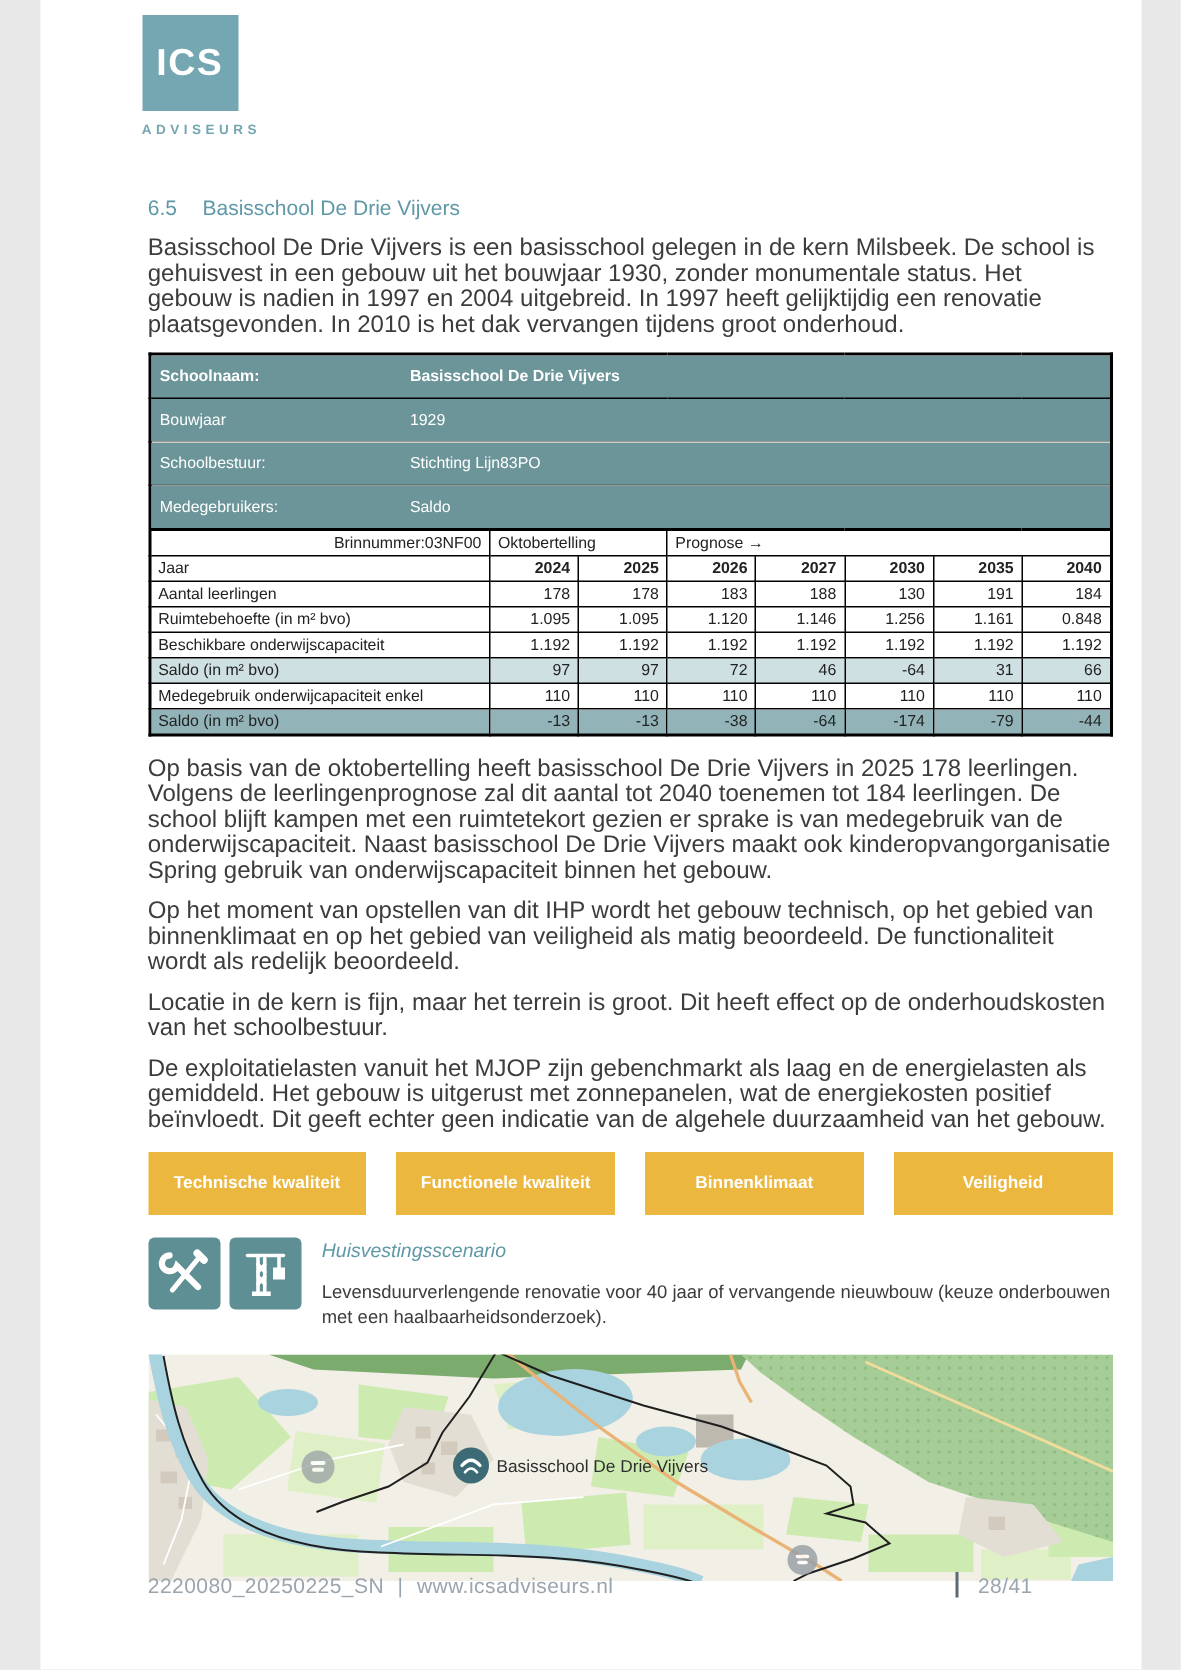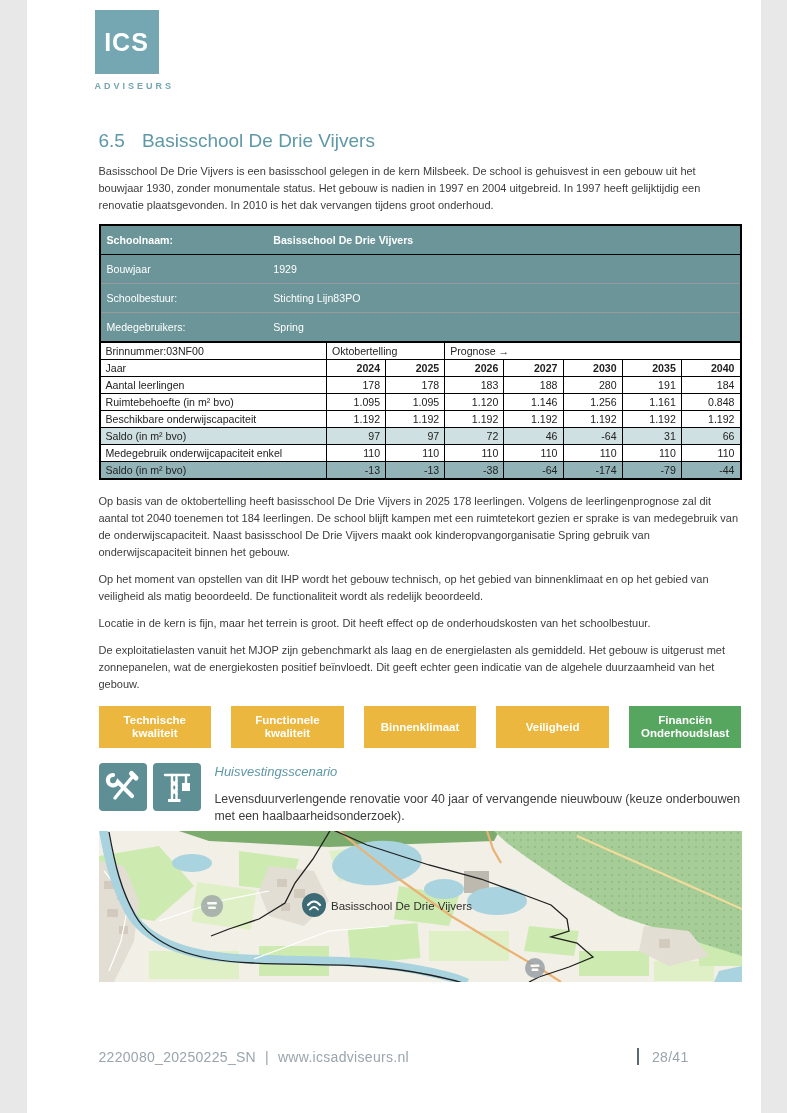--- a/index.html
+++ b/index.html
@@ -16,48 +16,48 @@
 
   
   .logo-block{position:absolute;left:68px;top:10px}
   .logo-square{width:64px;height:64px;background:var(--brand-teal);color:#fff;
     display:flex;align-items:center;justify-content:center;font-weight:bold;
     font-size:25px;letter-spacing:1px}
   .logo-sub{margin-top:7px;color:var(--brand-teal);font-weight:bold;font-size:9px;letter-spacing:3px}
 
   
   .main{position:absolute;left:72px;top:130px;width:643px}
-  h1.heading{color:var(--heading-teal);font-size:19px;font-weight:400;margin-bottom:11px;display:flex;gap:17px}
-  p.para{color:var(--body-text);font-size:11px;line-height:17px;margin-bottom:10px}
+  h1.heading{color:var(--heading-teal);font-size:14px;font-weight:400;margin-bottom:11px;display:flex;gap:17px}
+  p.para{color:var(--body-text);font-size:16px;line-height:17px;margin-bottom:10px}
 
   
   table.school-table{width:100%;border-collapse:collapse;border:2.5px solid #000;table-layout:fixed;margin:2px 0 13px}
   col.c-label{width:35.4%} col.c-year{width:9.2285%}
   .school-table td{font-size:10.6px;line-height:12px;padding:2px 5px;border:1px solid #000;
     border-top-width:1.7px;border-bottom-width:1.7px;color:#222;overflow:hidden;white-space:nowrap}
   tr.info td{background:var(--table-teal);color:#fff;border-left:none;border-right:none;
     border-top:none;border-bottom:1px solid rgba(0,0,0,.4);padding:8px 6px}
   tr.info.first td{font-weight:bold;border-bottom:1.8px solid #000}
   tr.info.last td{border-bottom:2px solid #000}
   .split{display:flex}
   .split .ilabel{width:26.6%;flex:none}
-  .brin-flex{display:flex;justify-content:flex-start}
+  .brin-flex{display:flex;justify-content:flex-end}
   td.rlabel{text-align:left}
   td.num{text-align:right}
   td.year{text-align:right;font-weight:bold}
   tr.saldo-light td{background:var(--saldo-light)}
   tr.saldo-dark td{background:var(--saldo-dark)}
 
   
   .labels-row{display:flex;gap:20px;margin:4px 0 13px}
   .label-block{flex:1;height:42px;display:flex;align-items:center;justify-content:center;
     text-align:center;color:#fff;font-weight:bold;font-size:11.5px;line-height:13px;padding:2px 6px}
 
   
-  .scenario{overflow:visible;min-height:64px;margin-bottom:6px}
+  .scenario{overflow:visible;min-height:64px;margin-bottom:16px}
   .scenario-icons{float:left;display:flex;gap:6px;margin:2px 14px 2px 0}
   .icon-square{width:48px;height:48px;background:var(--icon-teal);border-radius:4px;
     display:flex;align-items:center;justify-content:center}
   .scenario-title{color:var(--heading-teal);font-style:italic;font-size:13px;padding-top:3px}
   .scenario-text{color:var(--body-text);font-size:12.3px;line-height:17px;margin-top:12px}
   .clear{clear:both}
 
   
   .map-wrap{width:643px;height:151px;margin-top:6px}
   .map-wrap svg{display:block;width:100%;height:100%}
@@ -131,21 +131,21 @@
               <div class="split">
                 <span class="ilabel">Schoolbestuur:</span>
                 <span class="ivalue">Stichting Lijn83PO</span>
               </div>
             </td>
           </tr>
           <tr class="info last">
             <td colspan="8">
               <div class="split">
                 <span class="ilabel">Medegebruikers:</span>
-                <span class="ivalue">Spring</span>
+                <span class="ivalue">Saldo</span>
               </div>
             </td>
           </tr>
         </tbody>
       <tbody id="num-body">
         <tr class="brin">
           <td class="rlabel">
             <div class="brin-flex">
               <span>Brinnummer:</span>
               <span>03NF00</span>
@@ -163,21 +163,21 @@
             <td class="year">2030</td>
             <td class="year">2035</td>
             <td class="year">2040</td>
           </tr>
           <tr class="plain">
             <td class="rlabel">Aantal leerlingen</td>
             <td class="num">178</td>
             <td class="num">178</td>
             <td class="num">183</td>
             <td class="num">188</td>
-            <td class="num">280</td>
+            <td class="num">130</td>
             <td class="num">191</td>
             <td class="num">184</td>
           </tr>
           <tr class="plain">
             <td class="rlabel">Ruimtebehoefte (in m² bvo)</td>
             <td class="num">1.095</td>
             <td class="num">1.095</td>
             <td class="num">1.120</td>
             <td class="num">1.146</td>
             <td class="num">1.256</td>
@@ -230,21 +230,20 @@
     <p class="para">Op basis van de oktobertelling heeft basisschool De Drie Vijvers in 2025 178 leerlingen. Volgens de leerlingenprognose zal dit aantal tot 2040 toenemen tot 184 leerlingen. De school blijft kampen met een ruimtetekort gezien er sprake is van medegebruik van de onderwijscapaciteit. Naast basisschool De Drie Vijvers maakt ook kinderopvangorganisatie Spring gebruik van onderwijscapaciteit binnen het gebouw.</p>
     <p class="para">Op het moment van opstellen van dit IHP wordt het gebouw technisch, op het gebied van binnenklimaat en op het gebied van veiligheid als matig beoordeeld. De functionaliteit wordt als redelijk beoordeeld.</p>
     <p class="para">Locatie in de kern is fijn, maar het terrein is groot. Dit heeft effect op de onderhoudskosten van het schoolbestuur.</p>
     <p class="para" style="margin-bottom:13px">De exploitatielasten vanuit het MJOP zijn gebenchmarkt als laag en de energielasten als gemiddeld. Het gebouw is uitgerust met zonnepanelen, wat de energiekosten positief beïnvloedt. Dit geeft echter geen indicatie van de algehele duurzaamheid van het gebouw.</p>
 
     <div class="labels-row" id="labels-row">
         <div class="label-block" style="background: rgb(236, 183, 62);">Technische kwaliteit</div>
         <div class="label-block" style="background: rgb(236, 183, 62);">Functionele kwaliteit</div>
         <div class="label-block" style="background: rgb(236, 183, 62);">Binnenklimaat</div>
         <div class="label-block" style="background: rgb(236, 183, 62);">Veiligheid</div>
-        <div class="label-block" style="background: rgb(87, 166, 95);">Financiën Onderhoudslast</div>
       </div>
 
     <div class="scenario">
       <div class="scenario-icons">
         <div class="icon-square">
           <svg width="36" height="36" viewBox="0 0 36 36">
             <g stroke="#fff" stroke-linecap="round" fill="none">
               <path d="M8,6 a5.2,5.2 0 1 0 5,7 L27,27" stroke-width="4.2"></path>
               <path d="M28,7 L10,29" stroke-width="3.4"></path>
               <path d="M26.5,4.5 L31,9" stroke-width="5"></path>

